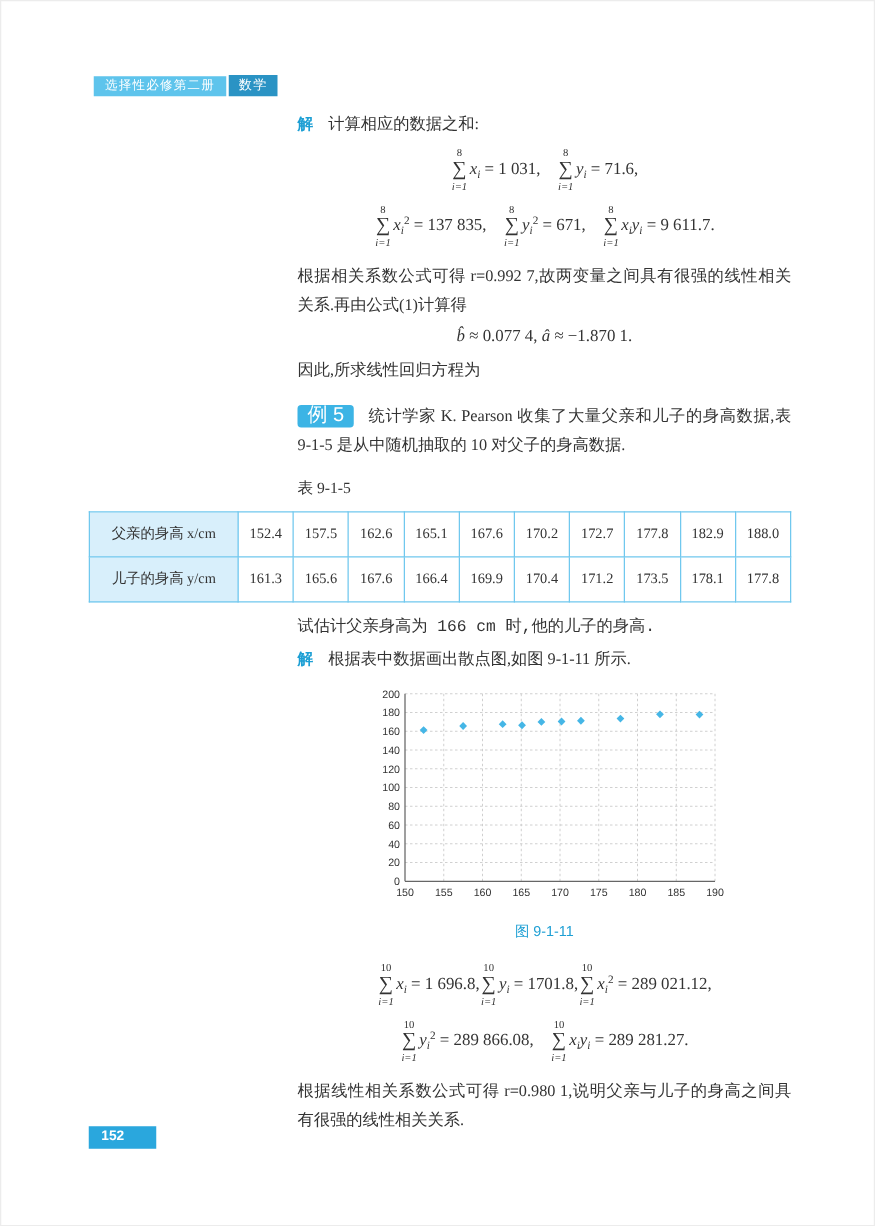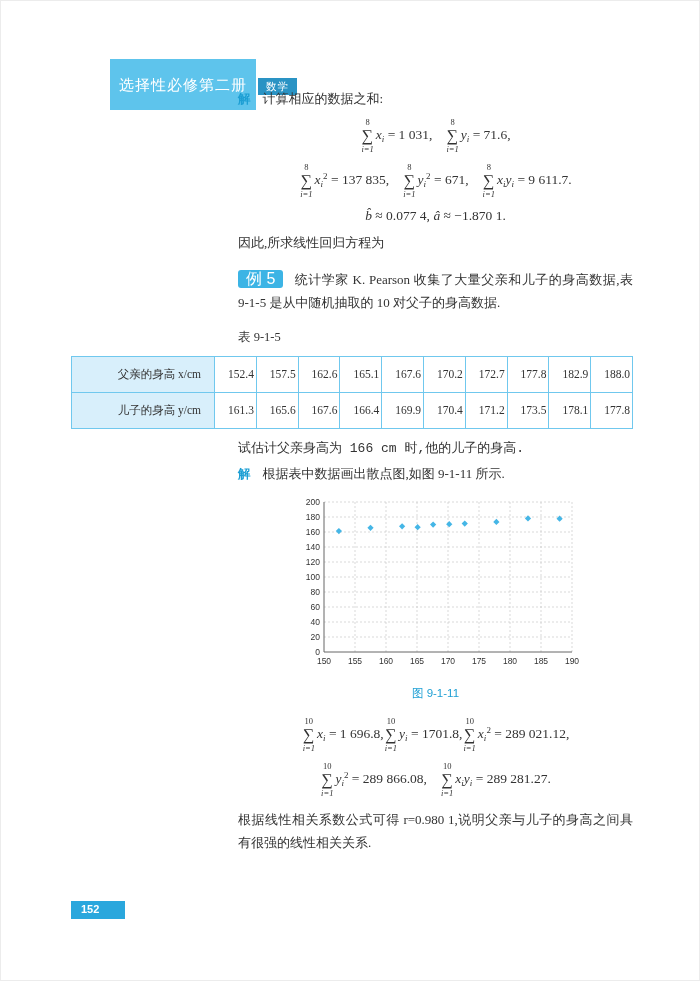--- a/index.html
+++ b/index.html
@@ -1,41 +1,41 @@
 <!DOCTYPE html>
 <html><head>
 <meta charset="utf-8">
 <style>
   html,body{margin:0;padding:0;background:#fafafa;}
   .page{position:relative;width:700px;height:981px;background:#ffffff;border:1px solid #ececec;box-sizing:border-box;overflow:hidden;
         font-family:"Liberation Serif","DejaVu Serif",serif;color:#333;}
   
   .header{position:absolute;top:58px;left:74px;font-family:"Liberation Sans","DejaVu Sans",sans-serif;line-height:1;}
-  .badge-volume{display:inline-block;background:#5ec4ec;color:#fff;font-size:15px;padding:18px 9px;letter-spacing:1px;margin-left:35px;}
+  .badge-volume{display:inline-block;background:#5ec4ec;color:#fff;font-size:10px;padding:3px 9px;letter-spacing:1px;}
   .badge-subject{display:inline-block;background:#2a93c4;color:#fff;font-size:10.5px;padding:3px 8px;margin-left:2px;letter-spacing:1px;}
   
   .content{position:absolute;top:86px;left:237px;width:395px;font-size:13px;line-height:23px;text-align:justify;}
   p{margin:0 0 2px 0;}
   .solve-label{color:#1d9fd4;font-weight:bold;margin-right:12px;font-family:"Liberation Sans","DejaVu Sans",sans-serif;font-size:12.5px;}
   .ex-badge{display:inline-block;background:#3cb4e5;color:#fff;border-radius:3px;padding:1px 8px 2px;font-family:"Liberation Sans","DejaVu Sans",sans-serif;
             font-size:16px;margin-right:11px;line-height:15px;}
   
   .formula{text-align:center;font-size:13.5px;line-height:1;margin:7px 0 9px;white-space:nowrap;color:#333;}
   .sum{display:inline-flex;flex-direction:column;align-items:center;vertical-align:middle;line-height:1;margin:0 2px 0 1px;}
   .sum .lim{font-size:8.5px;line-height:1.15;}
   .sum .sigma{font-size:16px;line-height:1.05;}
   .v{font-style:italic;}
   .formula sub{font-size:9px;font-style:italic;vertical-align:-3px;}
   .formula sup{font-size:9px;vertical-align:5px;}
   .fsp{display:inline-block;width:13px;}
   
   .table-title{font-size:12.5px;margin:12px 0 7px;}
   .table-wrap{margin-left:-167px;width:562px;}
   table.height-table{border-collapse:collapse;width:562px;font-size:11.5px;table-layout:fixed;}
-  table.height-table td{border:1px solid #70c8ee;text-align:right;padding:6px 13px;color:#333;}
+  table.height-table td{border:1px solid #70c8ee;text-align:center;padding:6px 1px;color:#333;}
   table.height-table td.rowhead{background:#d8effb;width:116px;}
   
   .chart-wrap{width:292px;margin:8px auto 0;}
   .figure-caption{text-align:center;color:#1d9fd4;font-size:11.5px;font-family:"Liberation Sans","DejaVu Sans",sans-serif;margin:3px 0 12px;}
   
   .page-badge{position:absolute;left:70px;top:900px;background:#2aa7dd;color:#fff;font-family:"Liberation Sans","DejaVu Sans",sans-serif;
               font-size:11px;font-weight:bold;padding:2px 26px 3px 10px;line-height:1.2;}
   .mt14{margin-top:14px;}
   .mt8{margin-top:8px;font-family:Liberation Mono, monospace;}
 </style>
@@ -70,20 +70,21 @@
         </span><span class="v">x</span><sub>i</sub><sup>2</sup><span> = 137 835,</span><span class="fsp"></span><span class="sum">
           <span class="lim">8</span>
           <span class="sigma">∑</span>
           <span class="lim"><span class="v">i=1</span></span>
         </span><span class="v">y</span><sub>i</sub><sup>2</sup><span> = 671,</span><span class="fsp"></span><span class="sum">
           <span class="lim">8</span>
           <span class="sigma">∑</span>
           <span class="lim"><span class="v">i=1</span></span>
         </span><span class="v">x</span><sub>i</sub><span class="v">y</span><sub>i</sub><span> = 9 611.7.</span></div>
 
+    <p>根据相关系数公式可得 r=0.992 7,故两变量之间具有很强的线性相关关系.再由公式(1)计算得</p>
 
     <div class="formula"><span class="v">b̂</span><span> ≈ 0.077 4, </span><span class="v">â</span><span> ≈ −1.870 1.</span></div>
 
     <p>因此,所求线性回归方程为</p>
 
 
     <p class="mt14">
       <span class="ex-badge">例 5</span><span>统计学家 K. Pearson 收集了大量父亲和儿子的身高数据,表 9-1-5 是从中随机抽取的 10 对父子的身高数据.</span>
     </p>
 

